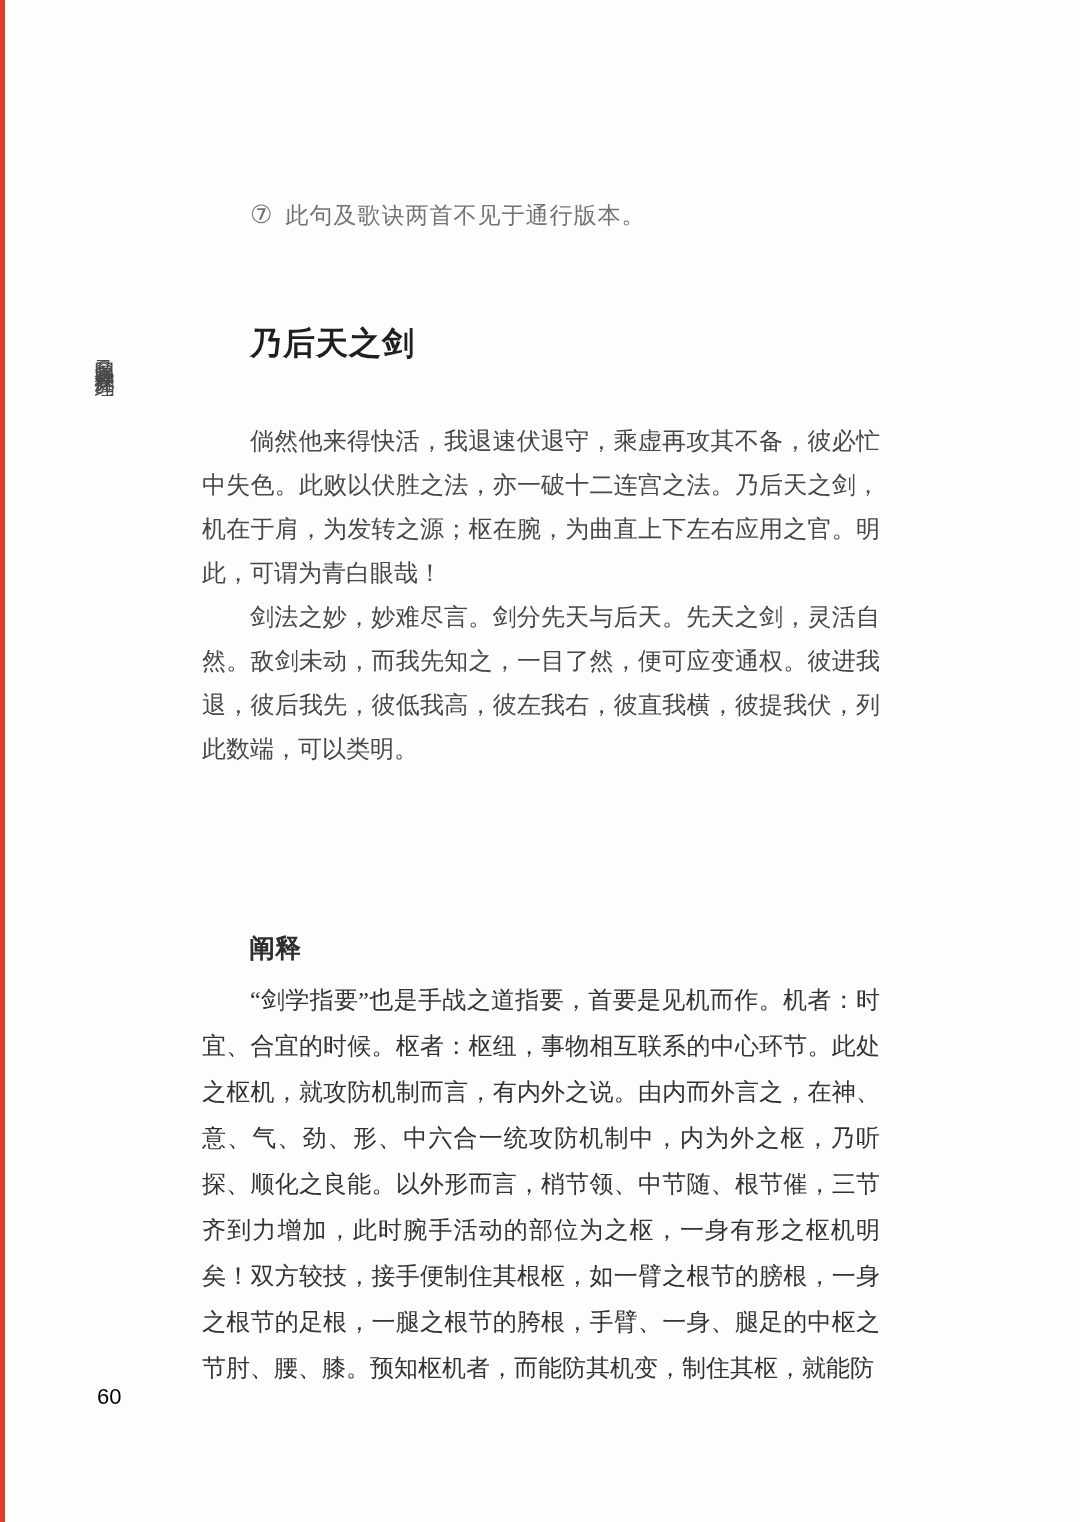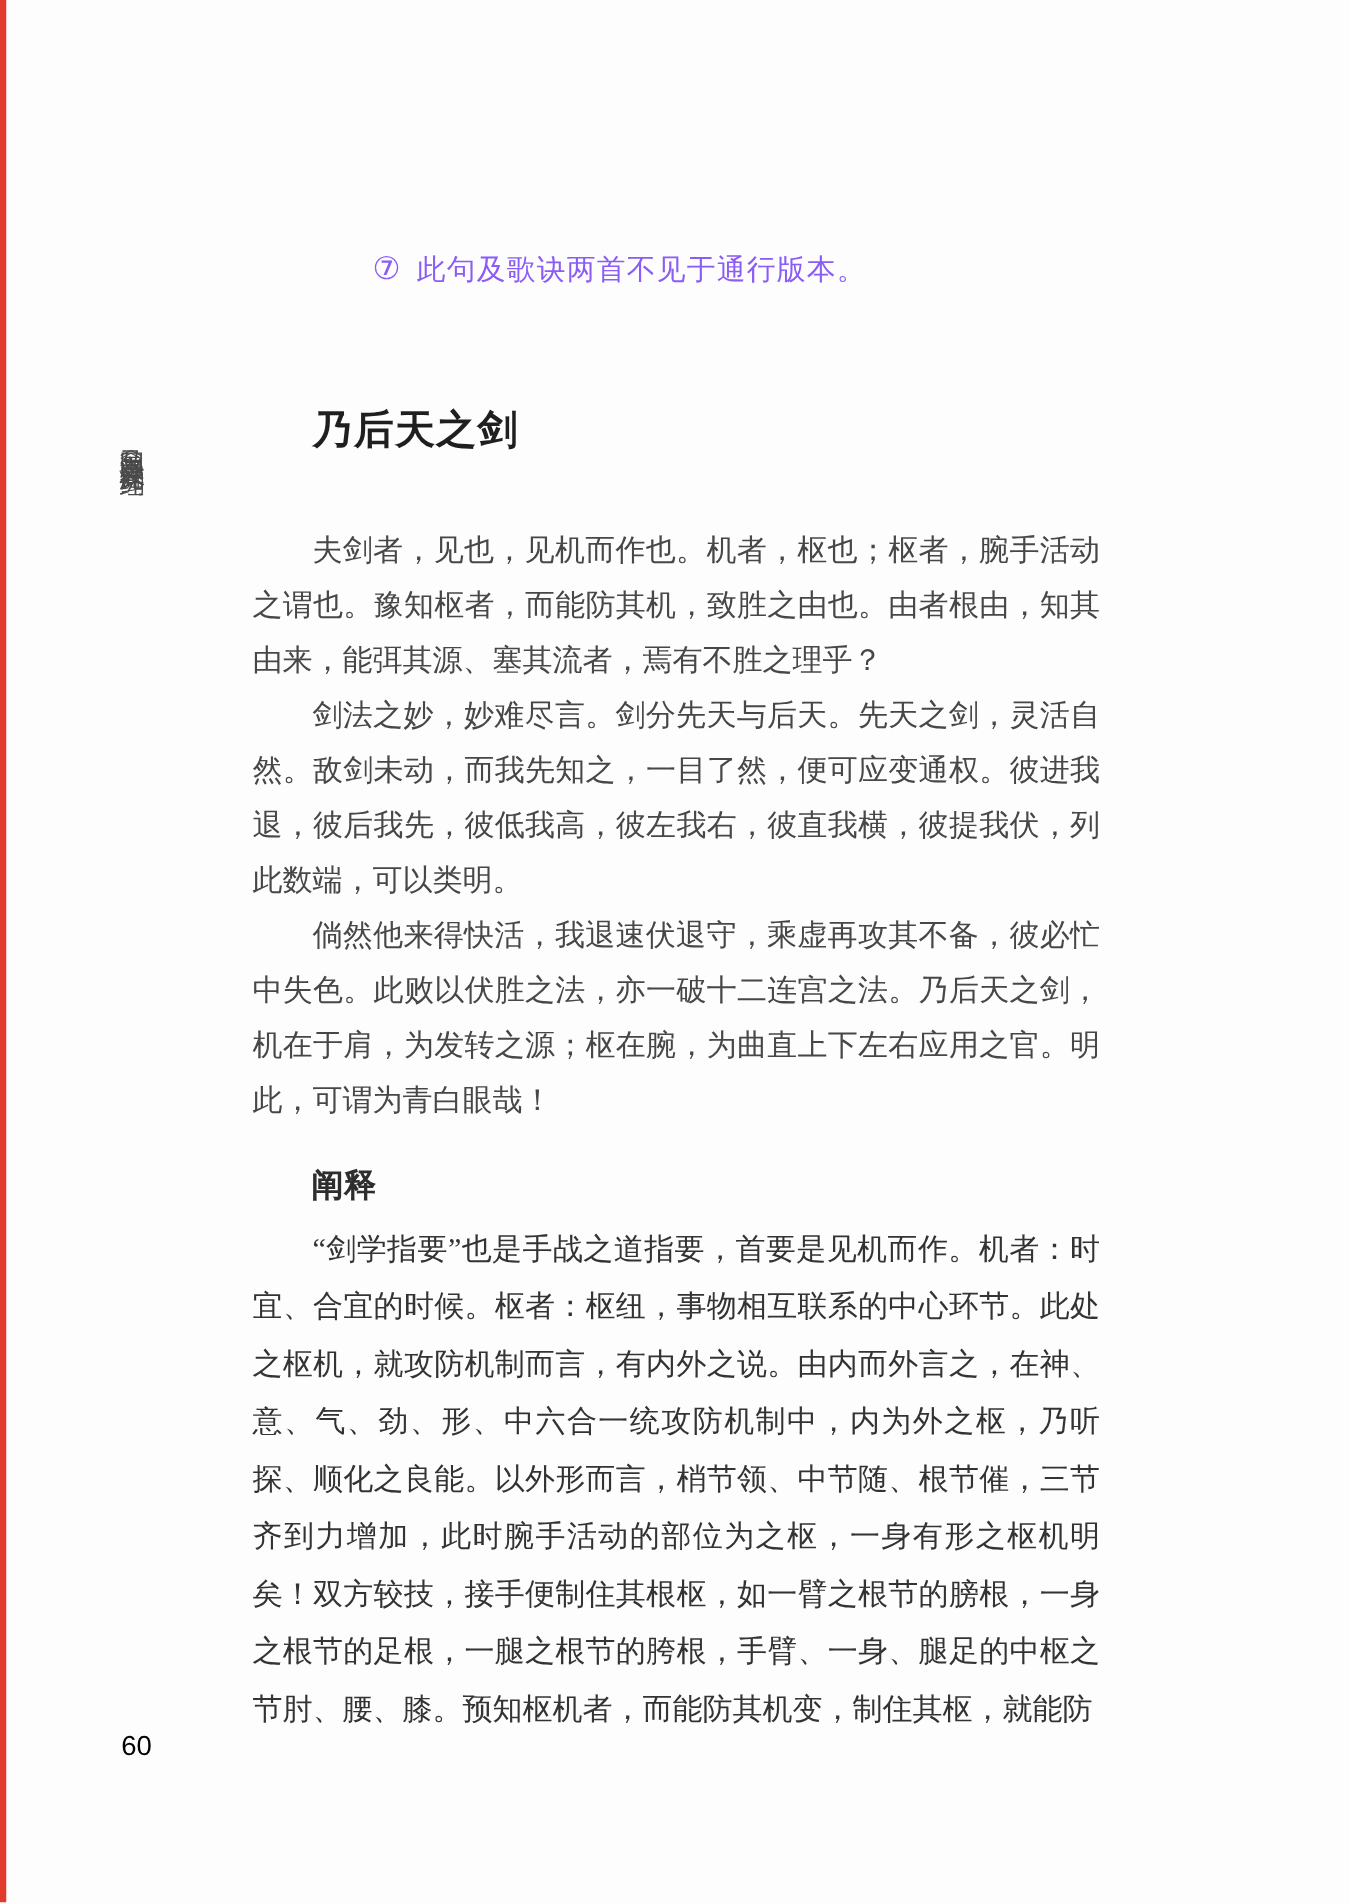--- a/index.html
+++ b/index.html
@@ -6,21 +6,21 @@
   body{
     width:1080px;height:1522px;position:relative;overflow:hidden;
     background:#fdfdfd;
     font-family:"Liberation Serif", serif;
   }
   .page-edge{
     position:absolute;left:0;top:0;width:5px;height:1522px;
   }
   .footnote{
     position:absolute;left:250px;top:200px;
-    font-size:23px;color:#8b5cf6;letter-spacing:1px;white-space:nowrap;margin-left:48px;
+    font-size:23px;color:#737373;letter-spacing:1px;white-space:nowrap;
   }
   .footnote .marker{font-size:25px;margin-right:12px;}
   .spine{
     position:absolute;left:92px;top:344px;
     writing-mode:vertical-rl;text-orientation:mixed;
     font-size:20px;letter-spacing:2px;color:#4a4a4a;
   }
   .article-title{
     position:absolute;left:250px;top:322px;
     font-size:32px;font-weight:bold;color:#1f1f1f;letter-spacing:1px;
@@ -54,23 +54,22 @@
 
 <div class="footnote">
   <span class="marker">⑦</span><span>此句及歌诀两首不见于通行版本。</span>
 </div>
 
 <div class="spine">马国兴释读《浑元剑经》</div>
 
 <div class="article-title">乃后天之剑</div>
 
 <div class="body-block">
-  <p>夫剑者，见也，见机而作也。机者，枢也；枢者，腕手活动之谓也。豫知枢者，而能防其机，致胜之由也。由者根由，知其由来，能弭其源、塞其流者，焉有不胜之理乎？</p>
+  <p>倘然他来得快活，我退速伏退守，乘虚再攻其不备，彼必忙中失色。此败以伏胜之法，亦一破十二连宫之法。乃后天之剑，机在于肩，为发转之源；枢在腕，为曲直上下左右应用之官。明此，可谓为青白眼哉！</p>
   <p>剑法之妙，妙难尽言。剑分先天与后天。先天之剑，灵活自然。敌剑未动，而我先知之，一目了然，便可应变通权。彼进我退，彼后我先，彼低我高，彼左我右，彼直我横，彼提我伏，列此数端，可以类明。</p>
-  <p>倘然他来得快活，我退速伏退守，乘虚再攻其不备，彼必忙中失色。此败以伏胜之法，亦一破十二连宫之法。乃后天之剑，机在于肩，为发转之源；枢在腕，为曲直上下左右应用之官。明此，可谓为青白眼哉！</p>
 </div>
 
 <div class="exp-heading">阐释</div>
 
 <div class="exp-block">
   <p>“剑学指要”也是手战之道指要，首要是见机而作。机者：时宜、合宜的时候。枢者：枢纽，事物相互联系的中心环节。此处之枢机，就攻防机制而言，有内外之说。由内而外言之，在神、意、气、劲、形、中六合一统攻防机制中，内为外之枢，乃听探、顺化之良能。以外形而言，梢节领、中节随、根节催，三节齐到力增加，此时腕手活动的部位为之枢，一身有形之枢机明矣！双方较技，接手便制住其根枢，如一臂之根节的膀根，一身之根节的足根，一腿之根节的胯根，手臂、一身、腿足的中枢之节肘、腰、膝。预知枢机者，而能防其机变，制住其枢，就能防</p>
 </div>
 
 <div class="page-number">60</div>
 

